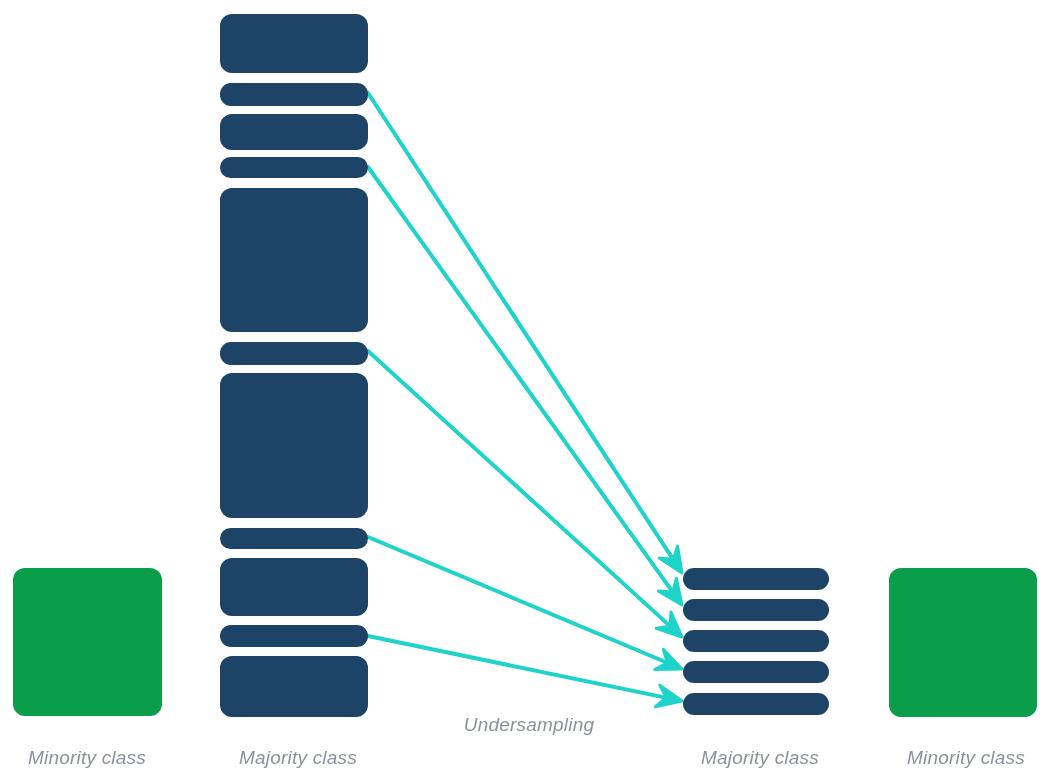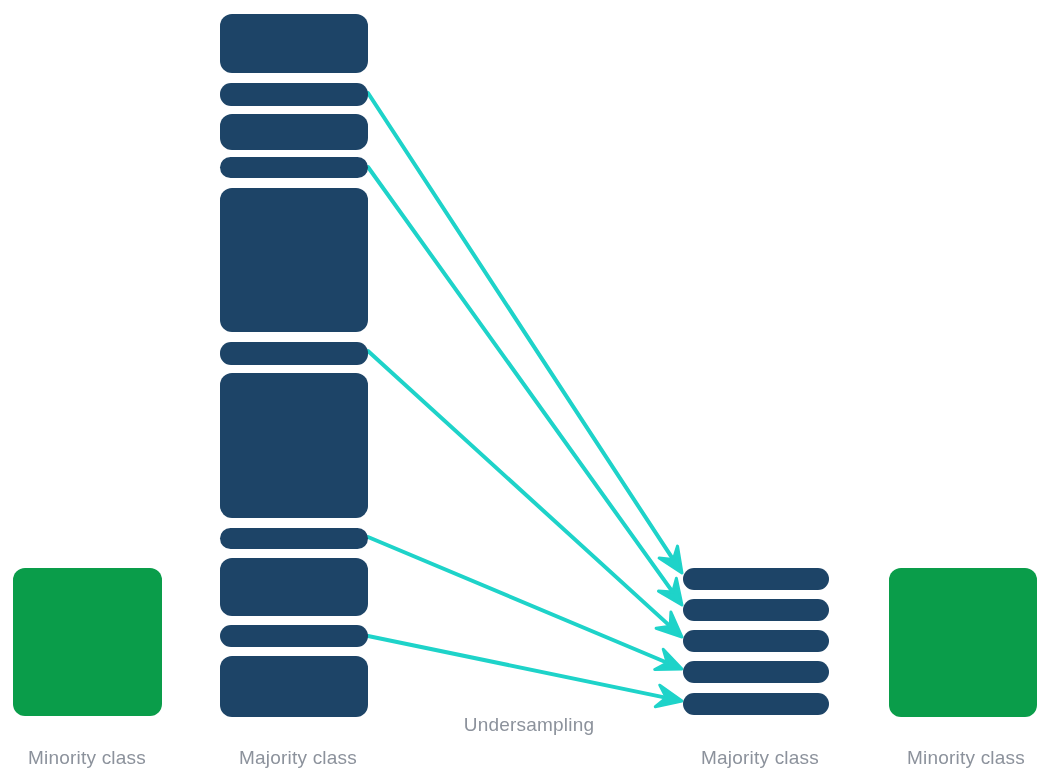--- a/index.html
+++ b/index.html
@@ -33,20 +33,21 @@
     border-radius: 12px;
   }
   .label {
     position: absolute;
     transform: translateX(-50%);
     font-size: 19px;
     line-height: 1;
     color: var(--labelgray, #8c929c);
     white-space: nowrap;
     letter-spacing: 0.2px;
+    font-style: italic;
   }
   #label-minority-left  { left: 87px;  top: 748px; }
   #label-majority-left  { left: 298px; top: 748px; }
   #label-undersampling  { left: 529px; top: 715px; }
   #label-majority-right { left: 760px; top: 748px; }
   #label-minority-right { left: 966px; top: 748px; }
 </style>
 </head>
 <body>
 

